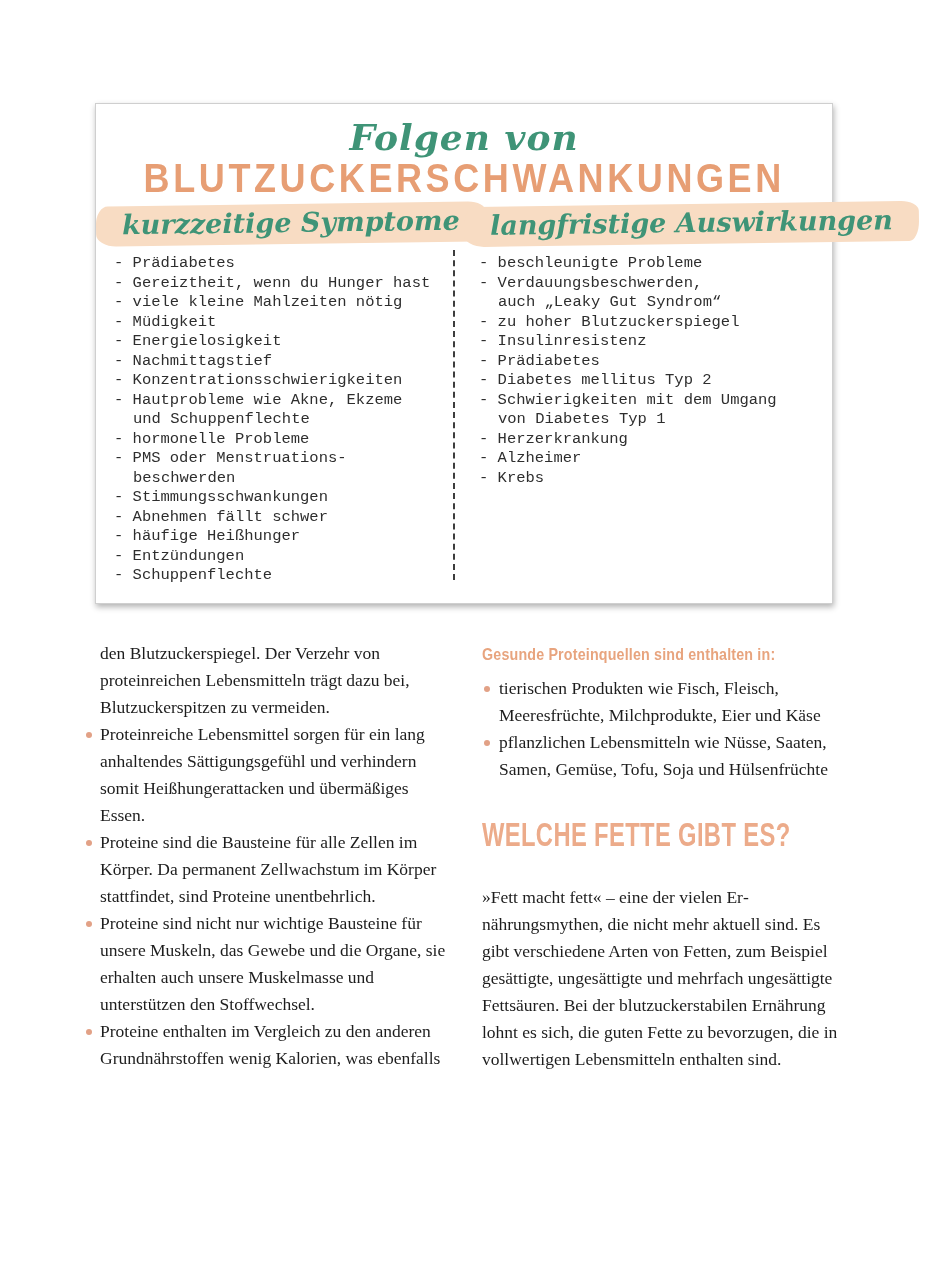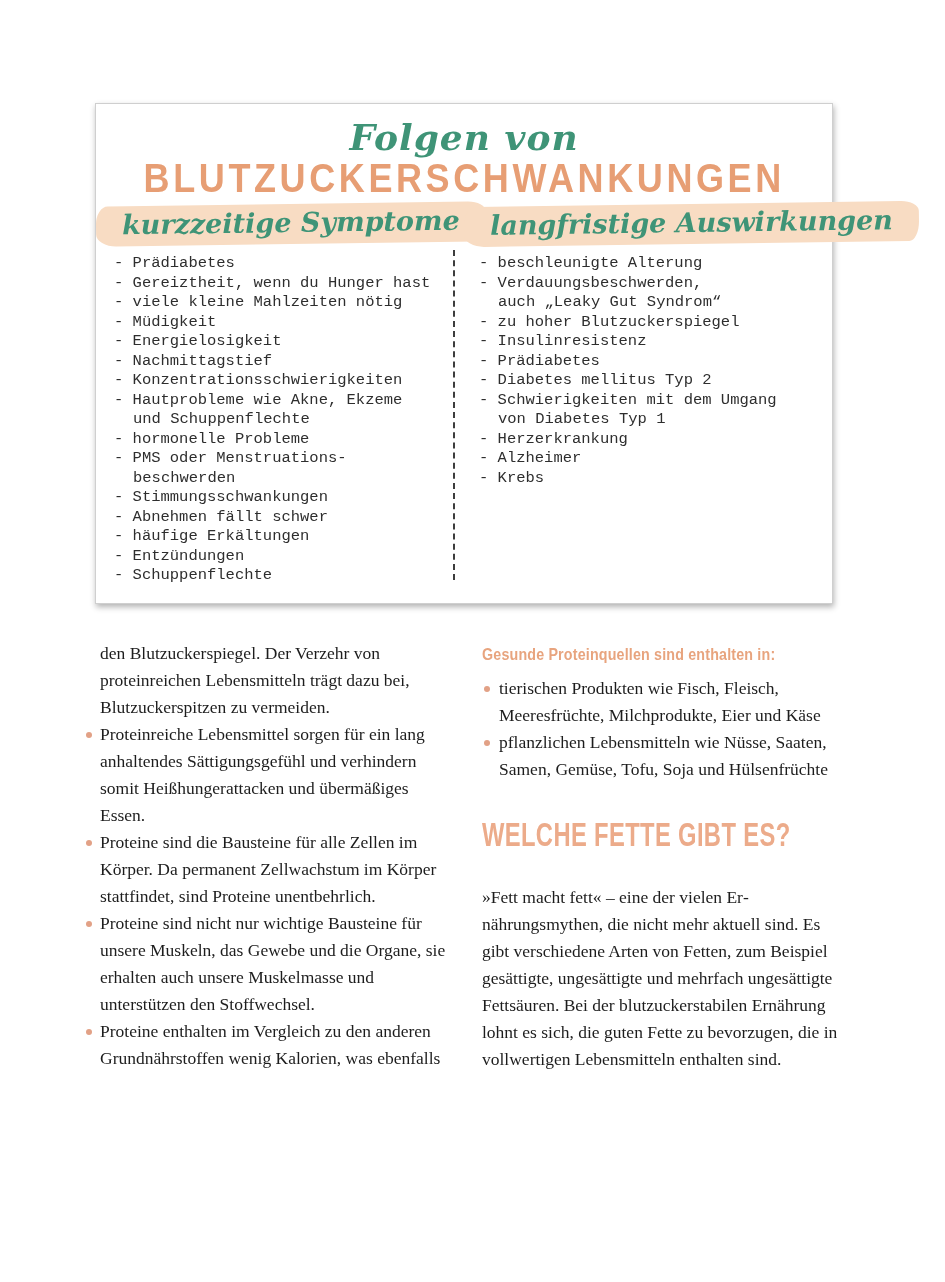--- a/index.html
+++ b/index.html
@@ -101,22 +101,22 @@
       <div class="subhead-cell">
         <span class="subhead-hl">kurzzeitige Symptome</span>
       </div>
       <div class="subhead-cell">
         <span class="subhead-hl">langfristige Auswirkungen</span>
       </div>
     </div>
     <div class="box-divider"></div>
     <ul class="mono-list left"><li>- Prädiabetes</li><li>- Gereiztheit, wenn du Hunger hast</li><li>- viele kleine Mahlzeiten nötig</li><li>- Müdigkeit</li><li>- Energielosigkeit</li><li>- Nachmittagstief</li><li>- Konzentrationsschwierigkeiten</li><li>- Hautprobleme wie Akne, Ekzeme
 und Schuppenflechte</li><li>- hormonelle Probleme</li><li>- PMS oder Menstruations-
-beschwerden</li><li>- Stimmungsschwankungen</li><li>- Abnehmen fällt schwer</li><li>- häufige Erkältungen</li><li>- Entzündungen</li><li>- Schuppenflechte</li></ul>
-    <ul class="mono-list right"><li>- beschleunigte Alterung</li><li>- Verdauungsbeschwerden,
+beschwerden</li><li>- Stimmungsschwankungen</li><li>- Abnehmen fällt schwer</li><li>- häufige Heißhunger</li><li>- Entzündungen</li><li>- Schuppenflechte</li></ul>
+    <ul class="mono-list right"><li>- beschleunigte Probleme</li><li>- Verdauungsbeschwerden,
 auch „Leaky Gut Syndrom“</li><li>- zu hoher Blutzuckerspiegel</li><li>- Insulinresistenz</li><li>- Prädiabetes</li><li>- Diabetes mellitus Typ 2</li><li>- Schwierigkeiten mit dem Umgang
 von Diabetes Typ 1</li><li>- Herzerkrankung</li><li>- Alzheimer</li><li>- Krebs</li></ul>
   </div>
 
   <div class="col col-left">
     <p class="intro">den Blutzuckerspiegel. Der Verzehr von proteinreichen Lebensmitteln trägt dazu bei, Blutzuckerspitzen zu vermeiden.</p>
     <ul class="body-bullets">
         <li>Proteinreiche Lebensmittel sorgen für ein lang anhaltendes Sättigungsgefühl und verhindern somit Heißhungeratta­cken und übermäßiges Essen.</li>
         <li>Proteine sind die Bausteine für alle Zel­len im Körper. Da permanent Zellwachs­tum im Körper stattfindet, sind Proteine unentbehrlich.</li>
         <li>Proteine sind nicht nur wichtige Bau­steine für unsere Muskeln, das Gewebe und die Organe, sie erhalten auch un­sere Muskelmasse und unterstützen den Stoffwechsel.</li>

